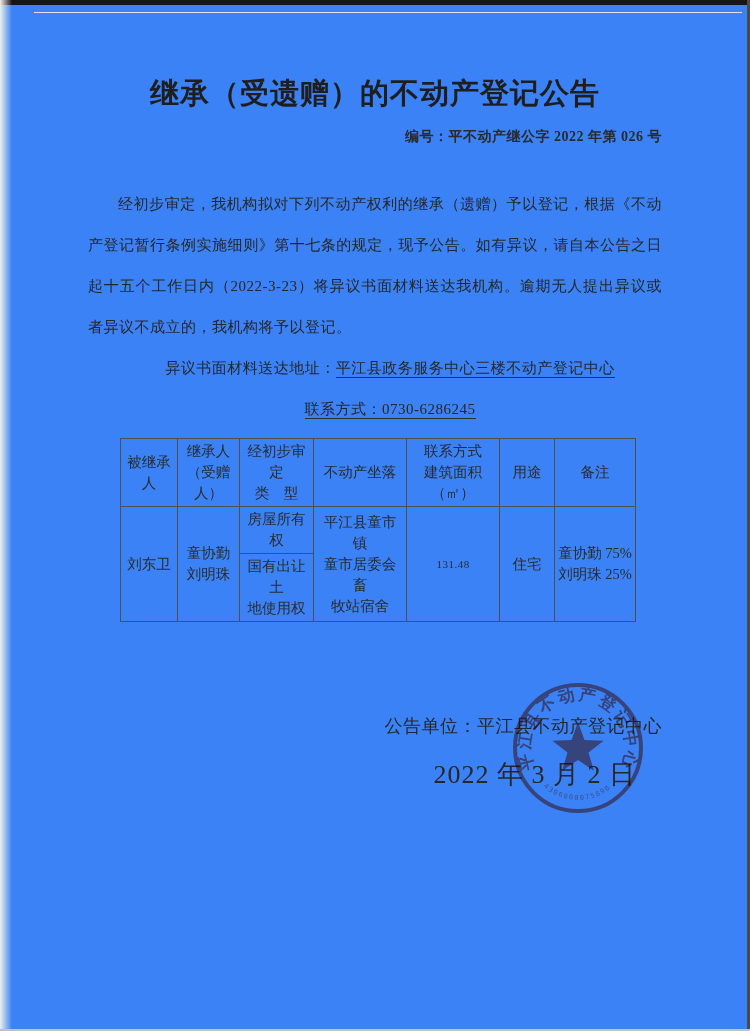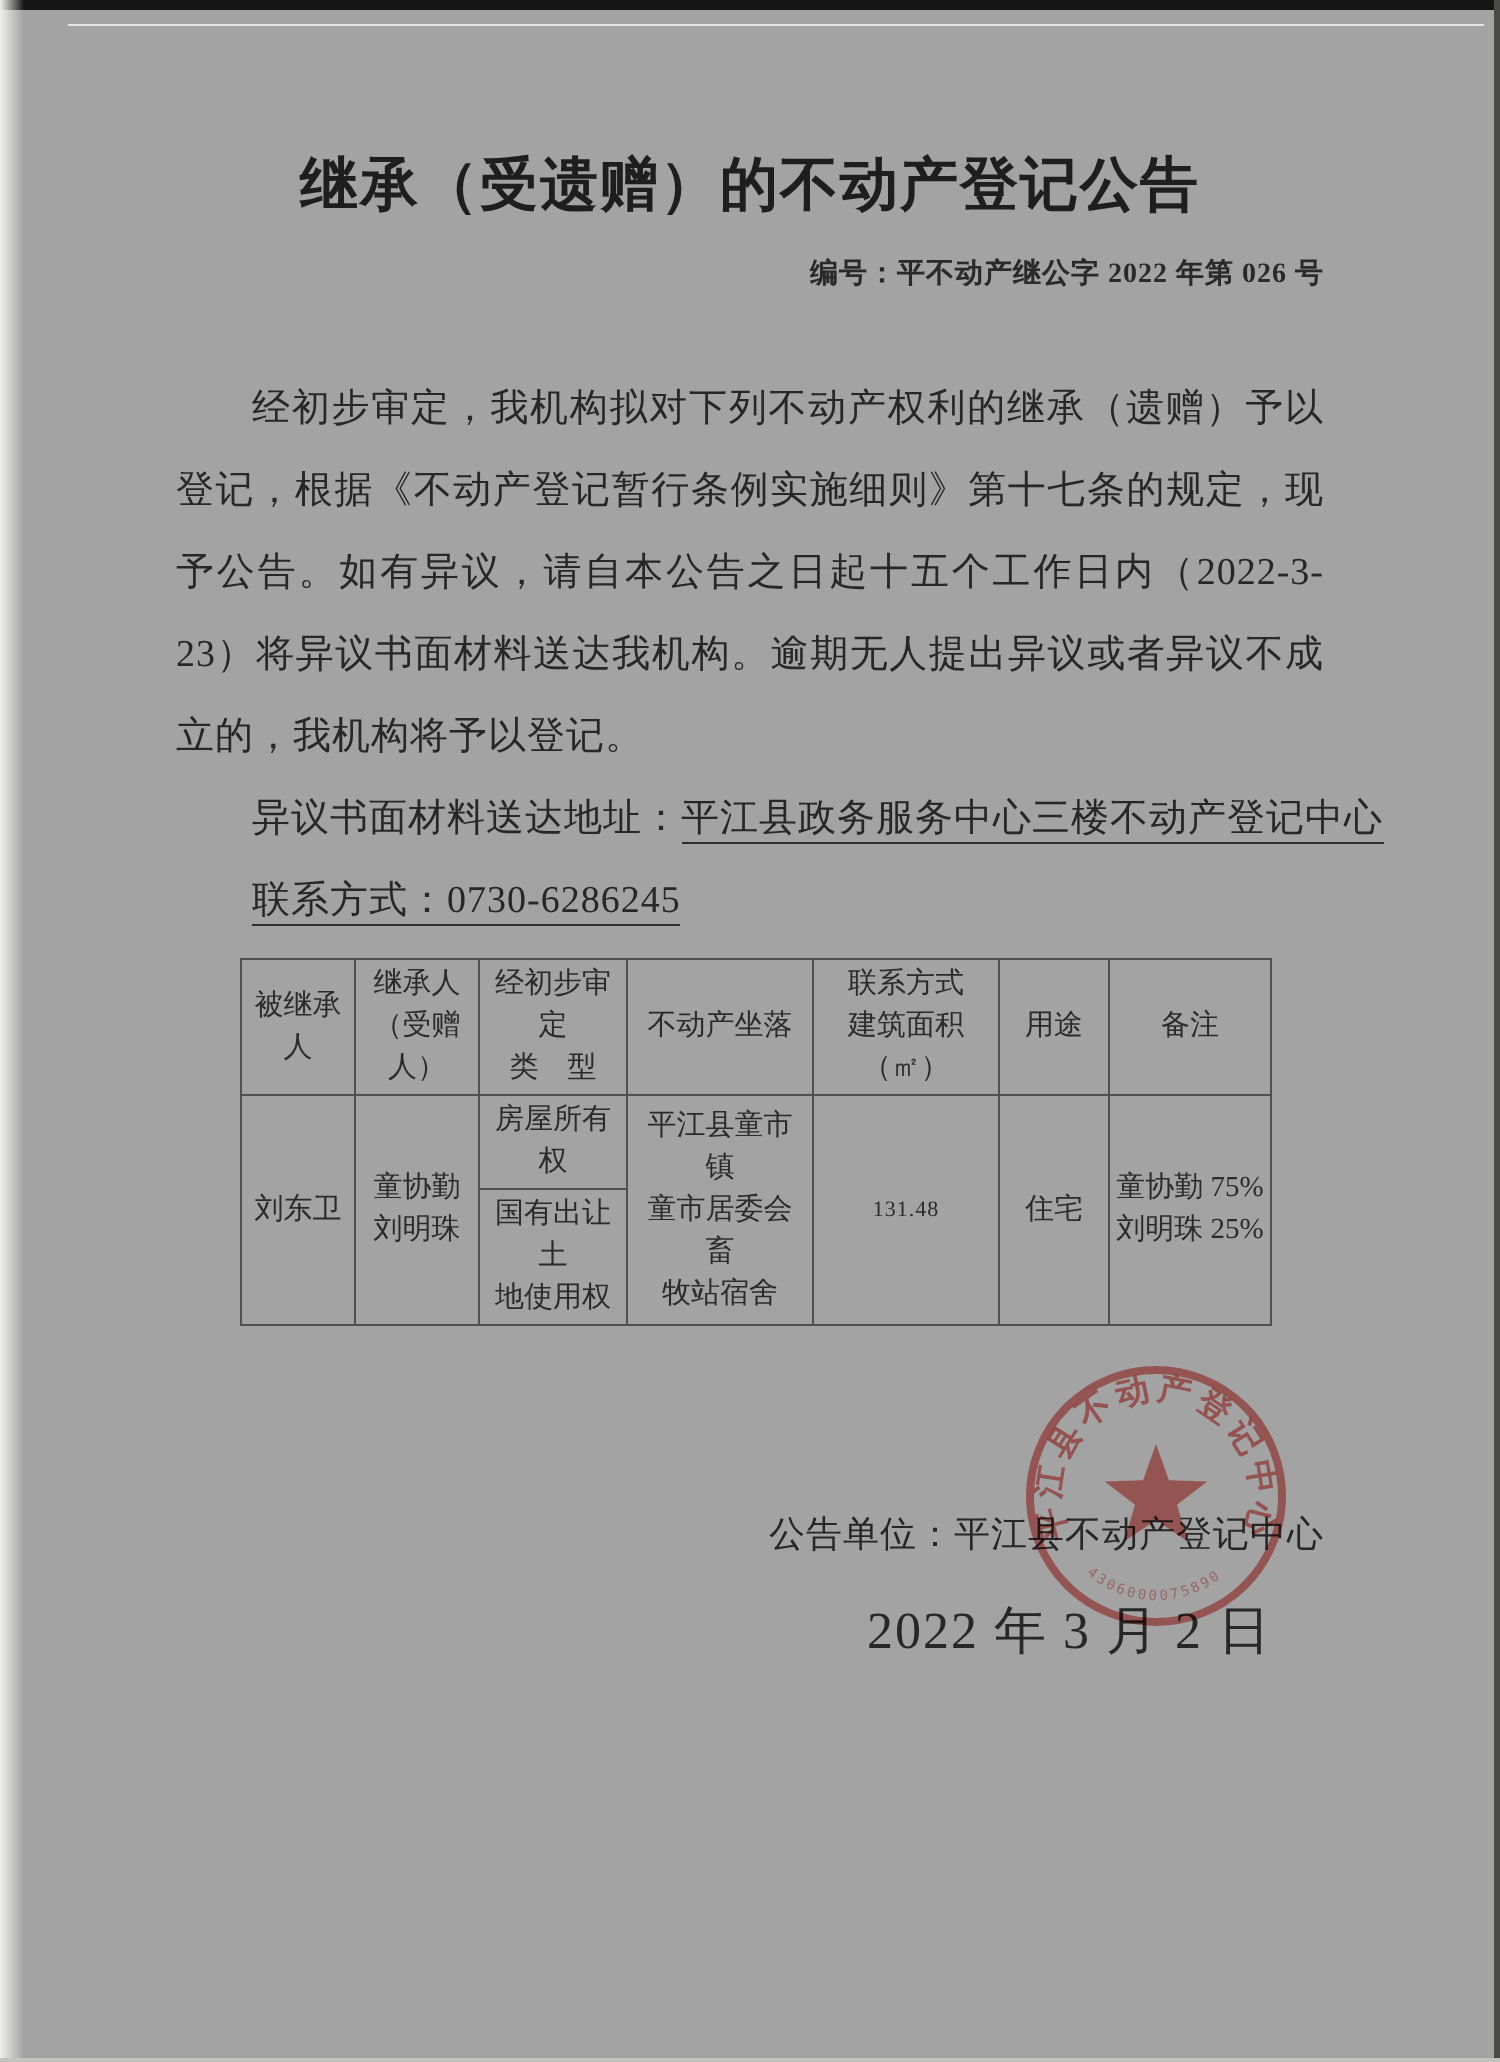--- a/index.html
+++ b/index.html
@@ -2,21 +2,21 @@
 <html><head>
 <meta charset="utf-8">
 <style>
   * { margin: 0; padding: 0; box-sizing: border-box; }
   html, body { background: #dcdcd8; }
   body { width: 750px; height: 1031px; overflow: hidden; }
 
   .scan {
     position: relative;
     width: 750px; height: 1031px;
-    background: #a3a3a3;
+    background: #3b82f6;
     overflow: hidden;
     font-family: "Liberation Serif", "DejaVu Serif", serif;
     color: #262626;
   }
   .edge-top   { position: absolute; top: 0; left: 0; right: 0; height: 5px; background: #161616; }
   .edge-right { position: absolute; top: 0; right: 0; width: 3px; height: 100%; background: #4a4a48; }
   .edge-bottom{ position: absolute; bottom: 0; left: 0; width: 100%; height: 2px; background: #c2c2be; }
   .scanline   { position: absolute; top: 12px; left: 34px; right: 8px; height: 1px; background: #e4e4e1; }
   .left-shade { position: absolute; left: 0; top: 0; width: 12px; height: 100%;
                 background: linear-gradient(to right, #eeeeec, rgba(238,238,236,0)); }
@@ -36,27 +36,27 @@
   .doc-number {
     margin-top: 16px;
     text-align: right;
     font-size: 14px;
     font-weight: 600;
     letter-spacing: 0.5px;
     color: #2a2a2a;
   }
   .body-block {
     margin-top: 38px;
-    font-size: 19px;
+    font-size: 15px;
     line-height: 41px;
     letter-spacing: 0.5px;
     color: #272727;
   }
   .para { text-align: justify; text-indent: 2em; }
-  .addr-line, .contact-line { text-indent: 2em; white-space: nowrap; }
+  .addr-line, .contact-line { text-indent: 2em; white-space: nowrap; text-align: center; }
   .u { border-bottom: 1.5px solid #2e2e2e; padding-bottom: 1px; }
 
   .notice-table {
     margin-top: 8px;
     margin-left: 32px;
     border-collapse: collapse;
     table-layout: fixed;
     font-size: 14.5px;
     line-height: 21px;
     text-align: center;

